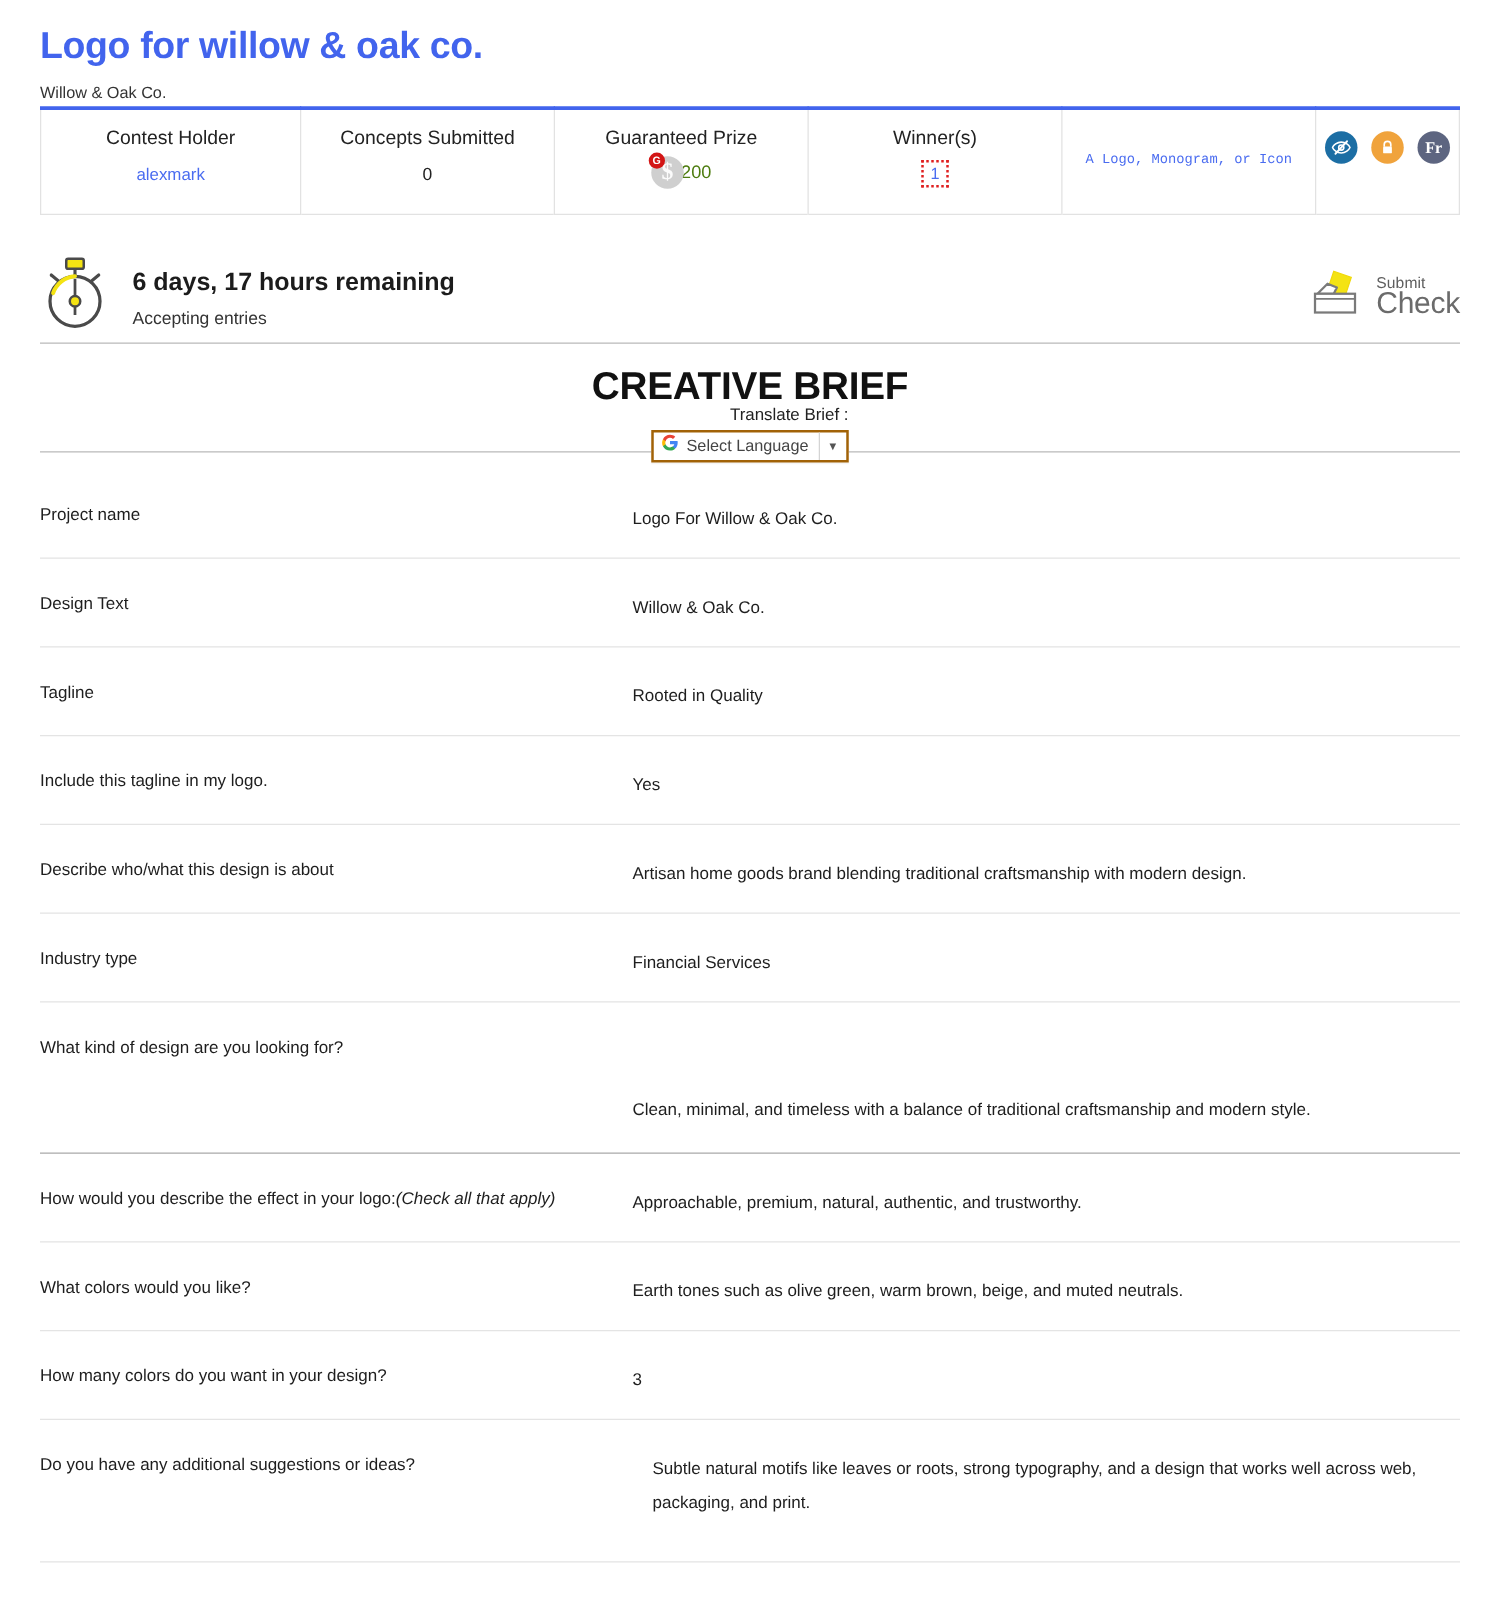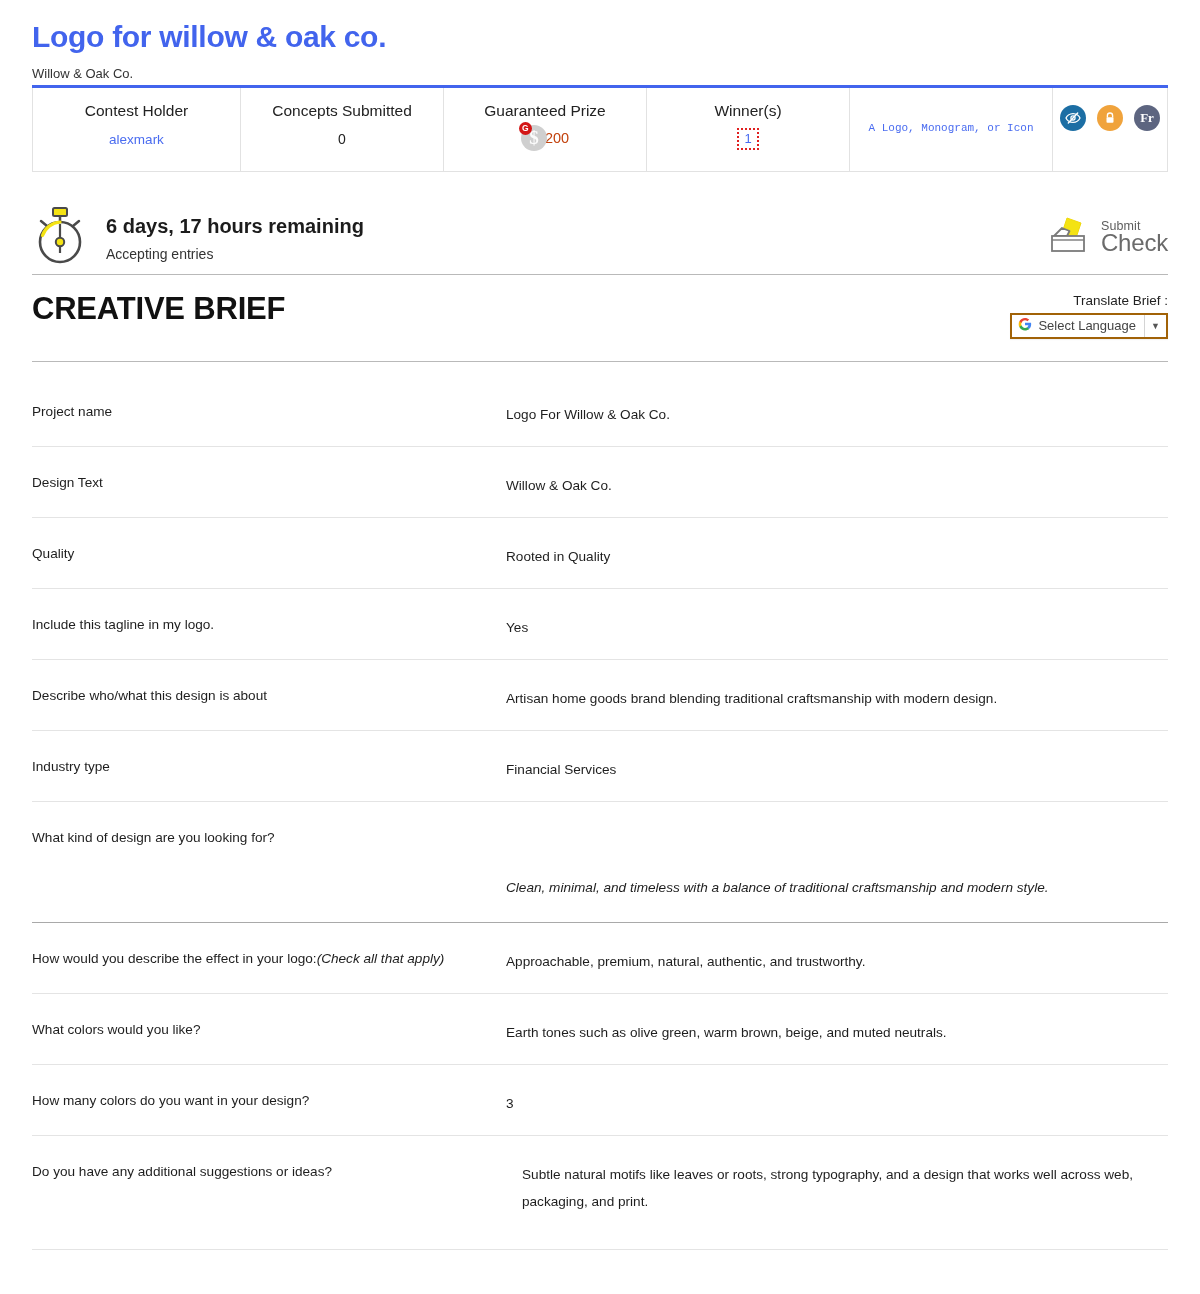--- a/index.html
+++ b/index.html
@@ -117,21 +117,21 @@
     border-radius: 50%;
     background: #d31616;
     color: #fff;
     font-size: 8.5px;
     font-weight: bold;
     line-height: 13px;
     text-align: center;
   }
   .prize-amount {
     font-size: 14.5px;
-    color: #c2410c;
+    color: #4d7c0f;
     margin-left: -2px;
   }
 
   
   .winner-badge {
     display: inline-block;
     border: 2px dotted #e02020;
     color: #4a6cf0;
     font-size: 13px;
     padding: 1px 5px 2px 5px;
@@ -197,24 +197,25 @@
     letter-spacing: -.2px;
   }
 
   
   .cb-sep {
     margin: 0 32px;
     border-top: 1px solid #b9b9b9;
   }
   .cb-header {
     display: flex;
-    align-items: flex-start;
+    align-items: center;
     padding: 0 32px;
     margin-top: 18px;
     height: 56px;
+    flex-direction: column;
   }
   .cb-title {
     font-size: 31px;
     font-weight: bold;
     color: #111;
     letter-spacing: -0.2px;
     line-height: 1;
   }
   .cb-header-spacer { flex: 1; }
   .translate-box { text-align: right; }
@@ -274,21 +275,21 @@
   }
   .brief-label .note { font-style: italic; }
   .brief-value {
     flex: 1;
     font-size: 13.6px;
     color: #1e1e1e;
     padding-top: 25px;
     line-height: 2.05;
     padding-right: 30px;
   }
-  .brief-value.lowered { padding-top: 72px; font-style: italic; }
+  .brief-value.lowered { padding-top: 72px; }
   .brief-row.tall .brief-label { padding-top: 25px; }
 </style>
 </head>
 <body>
 
 <div class="page">
 
   <div class="title-block">
     <h1 class="contest-title">Logo for willow &amp; oak co.</h1>
     <div class="contest-subtitle">Willow &amp; Oak Co.</div>
@@ -425,21 +426,21 @@
       <div class="brief-label">Project name</div>
       <div class="brief-value">Logo For Willow &amp; Oak Co.</div>
     </div>
 
     <div class="brief-row">
       <div class="brief-label">Design Text</div>
       <div class="brief-value">Willow &amp; Oak Co.</div>
     </div>
 
     <div class="brief-row">
-      <div class="brief-label">Quality</div>
+      <div class="brief-label">Tagline</div>
       <div class="brief-value">Rooted in Quality</div>
     </div>
 
     <div class="brief-row">
       <div class="brief-label">Include this tagline in my logo.</div>
       <div class="brief-value">Yes</div>
     </div>
 
     <div class="brief-row">
       <div class="brief-label">Describe who/what this design is about</div>

